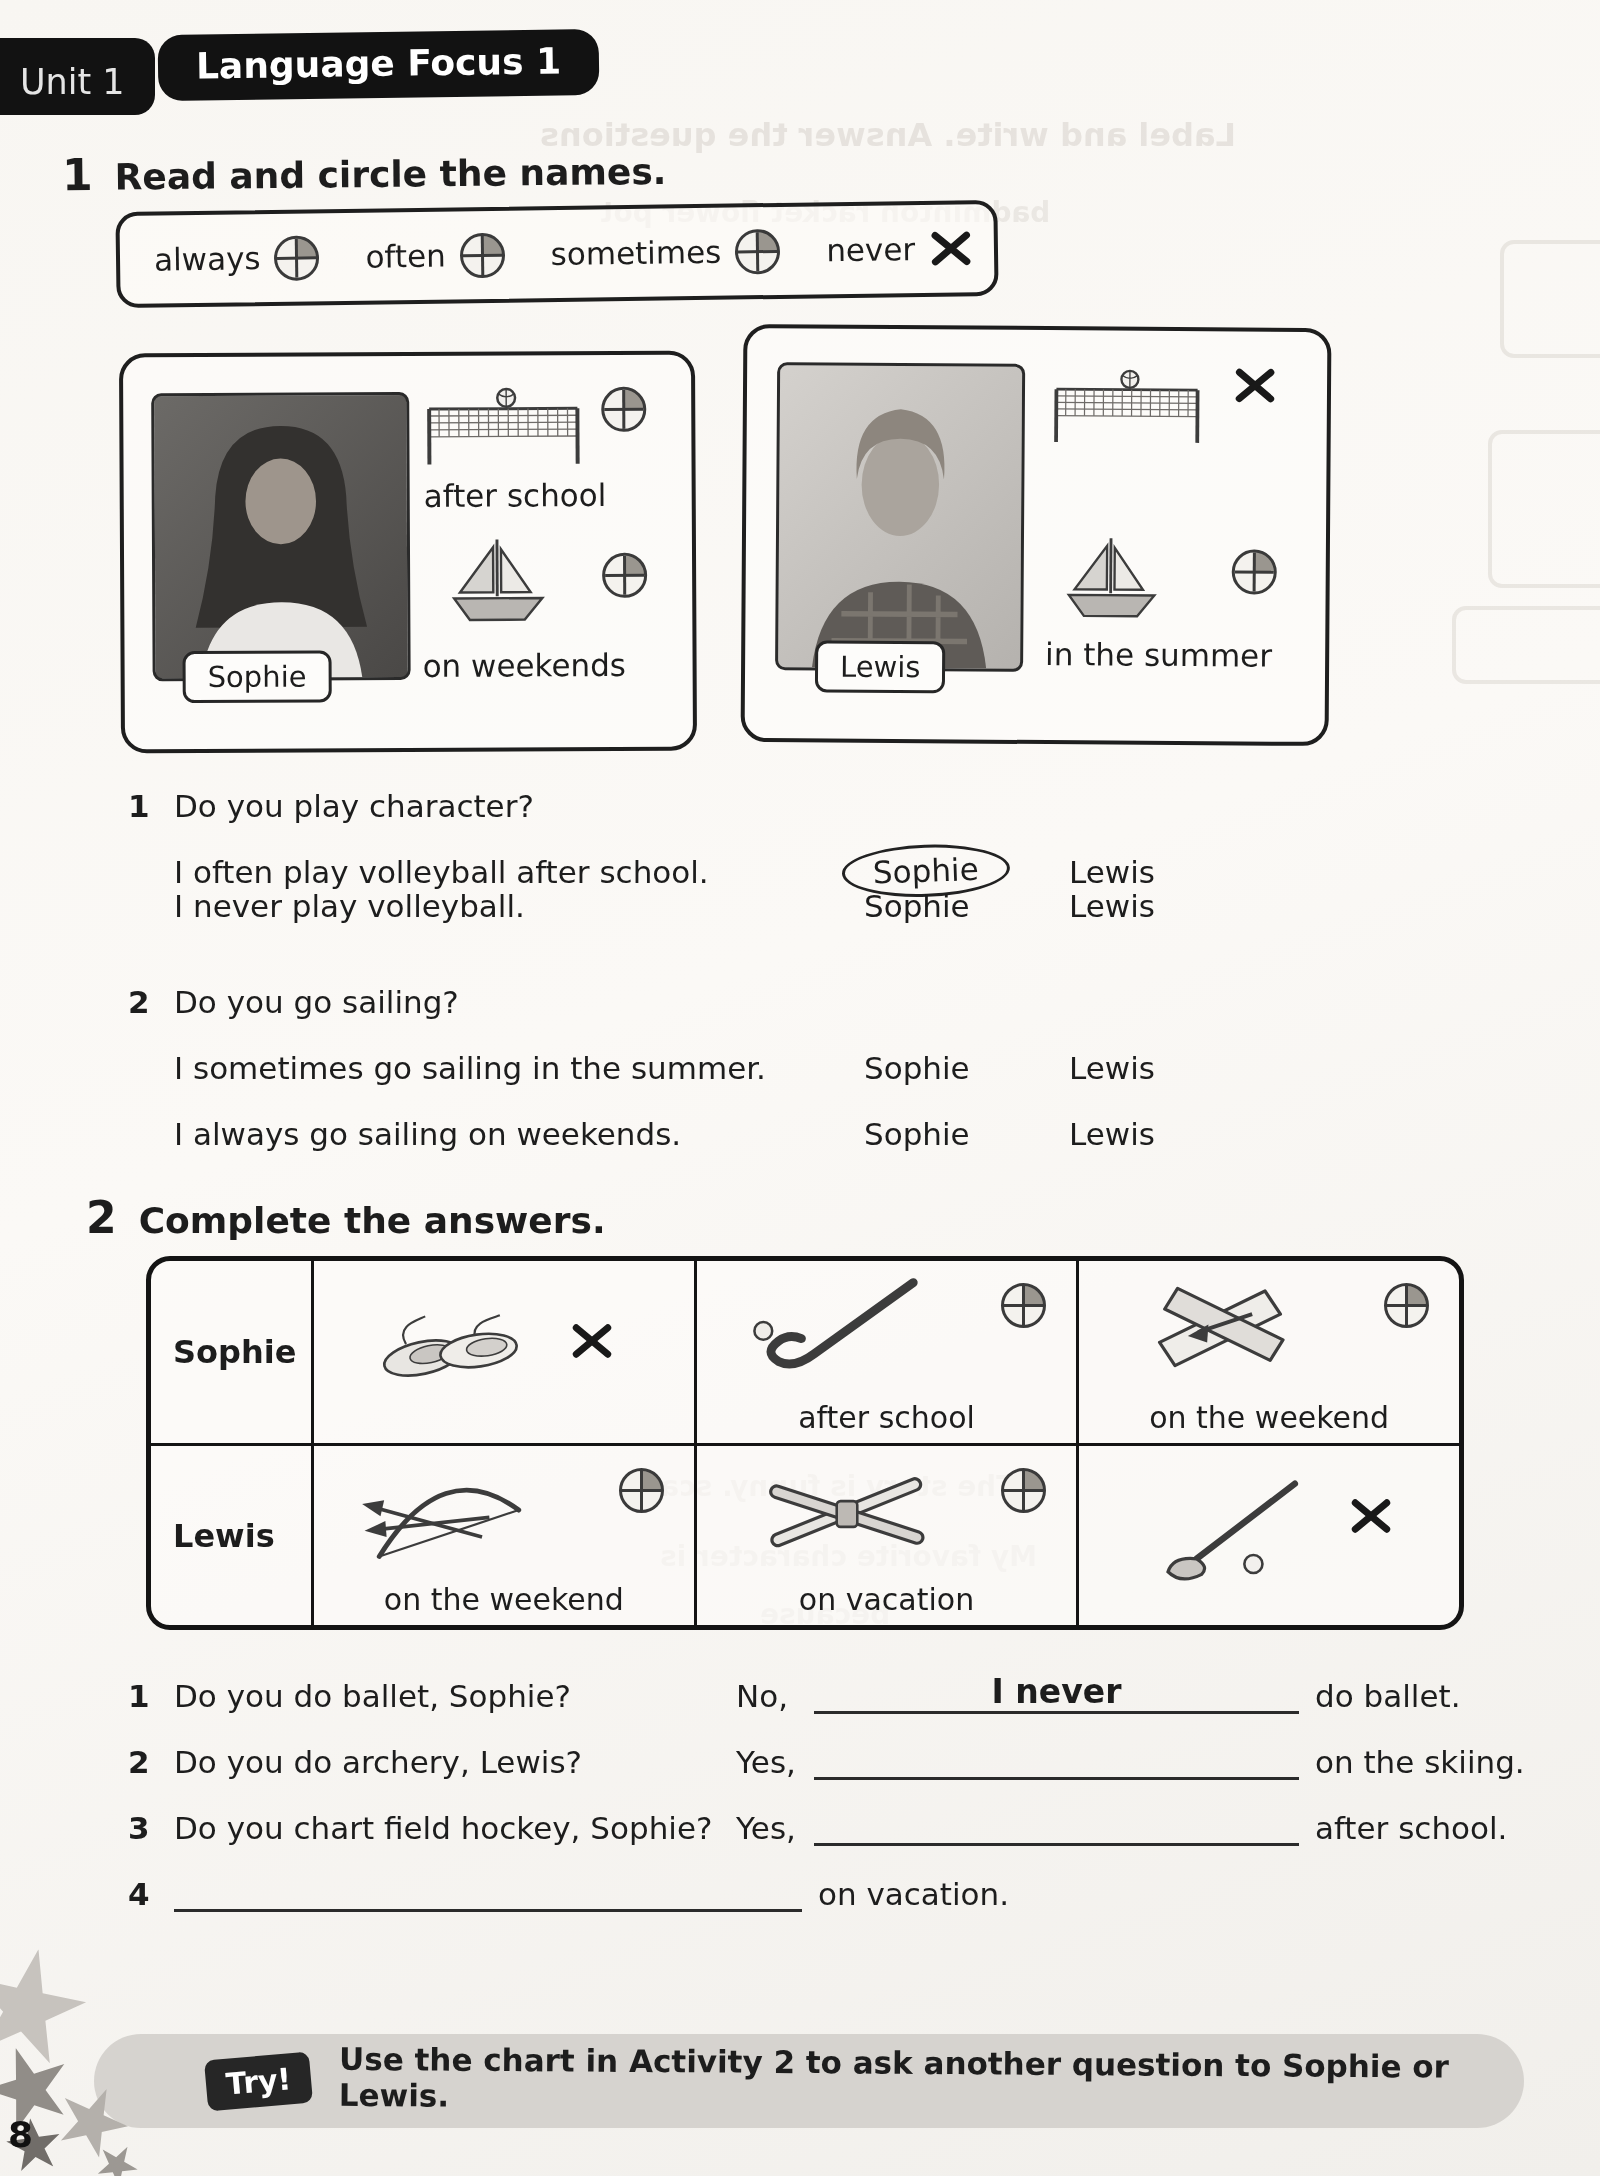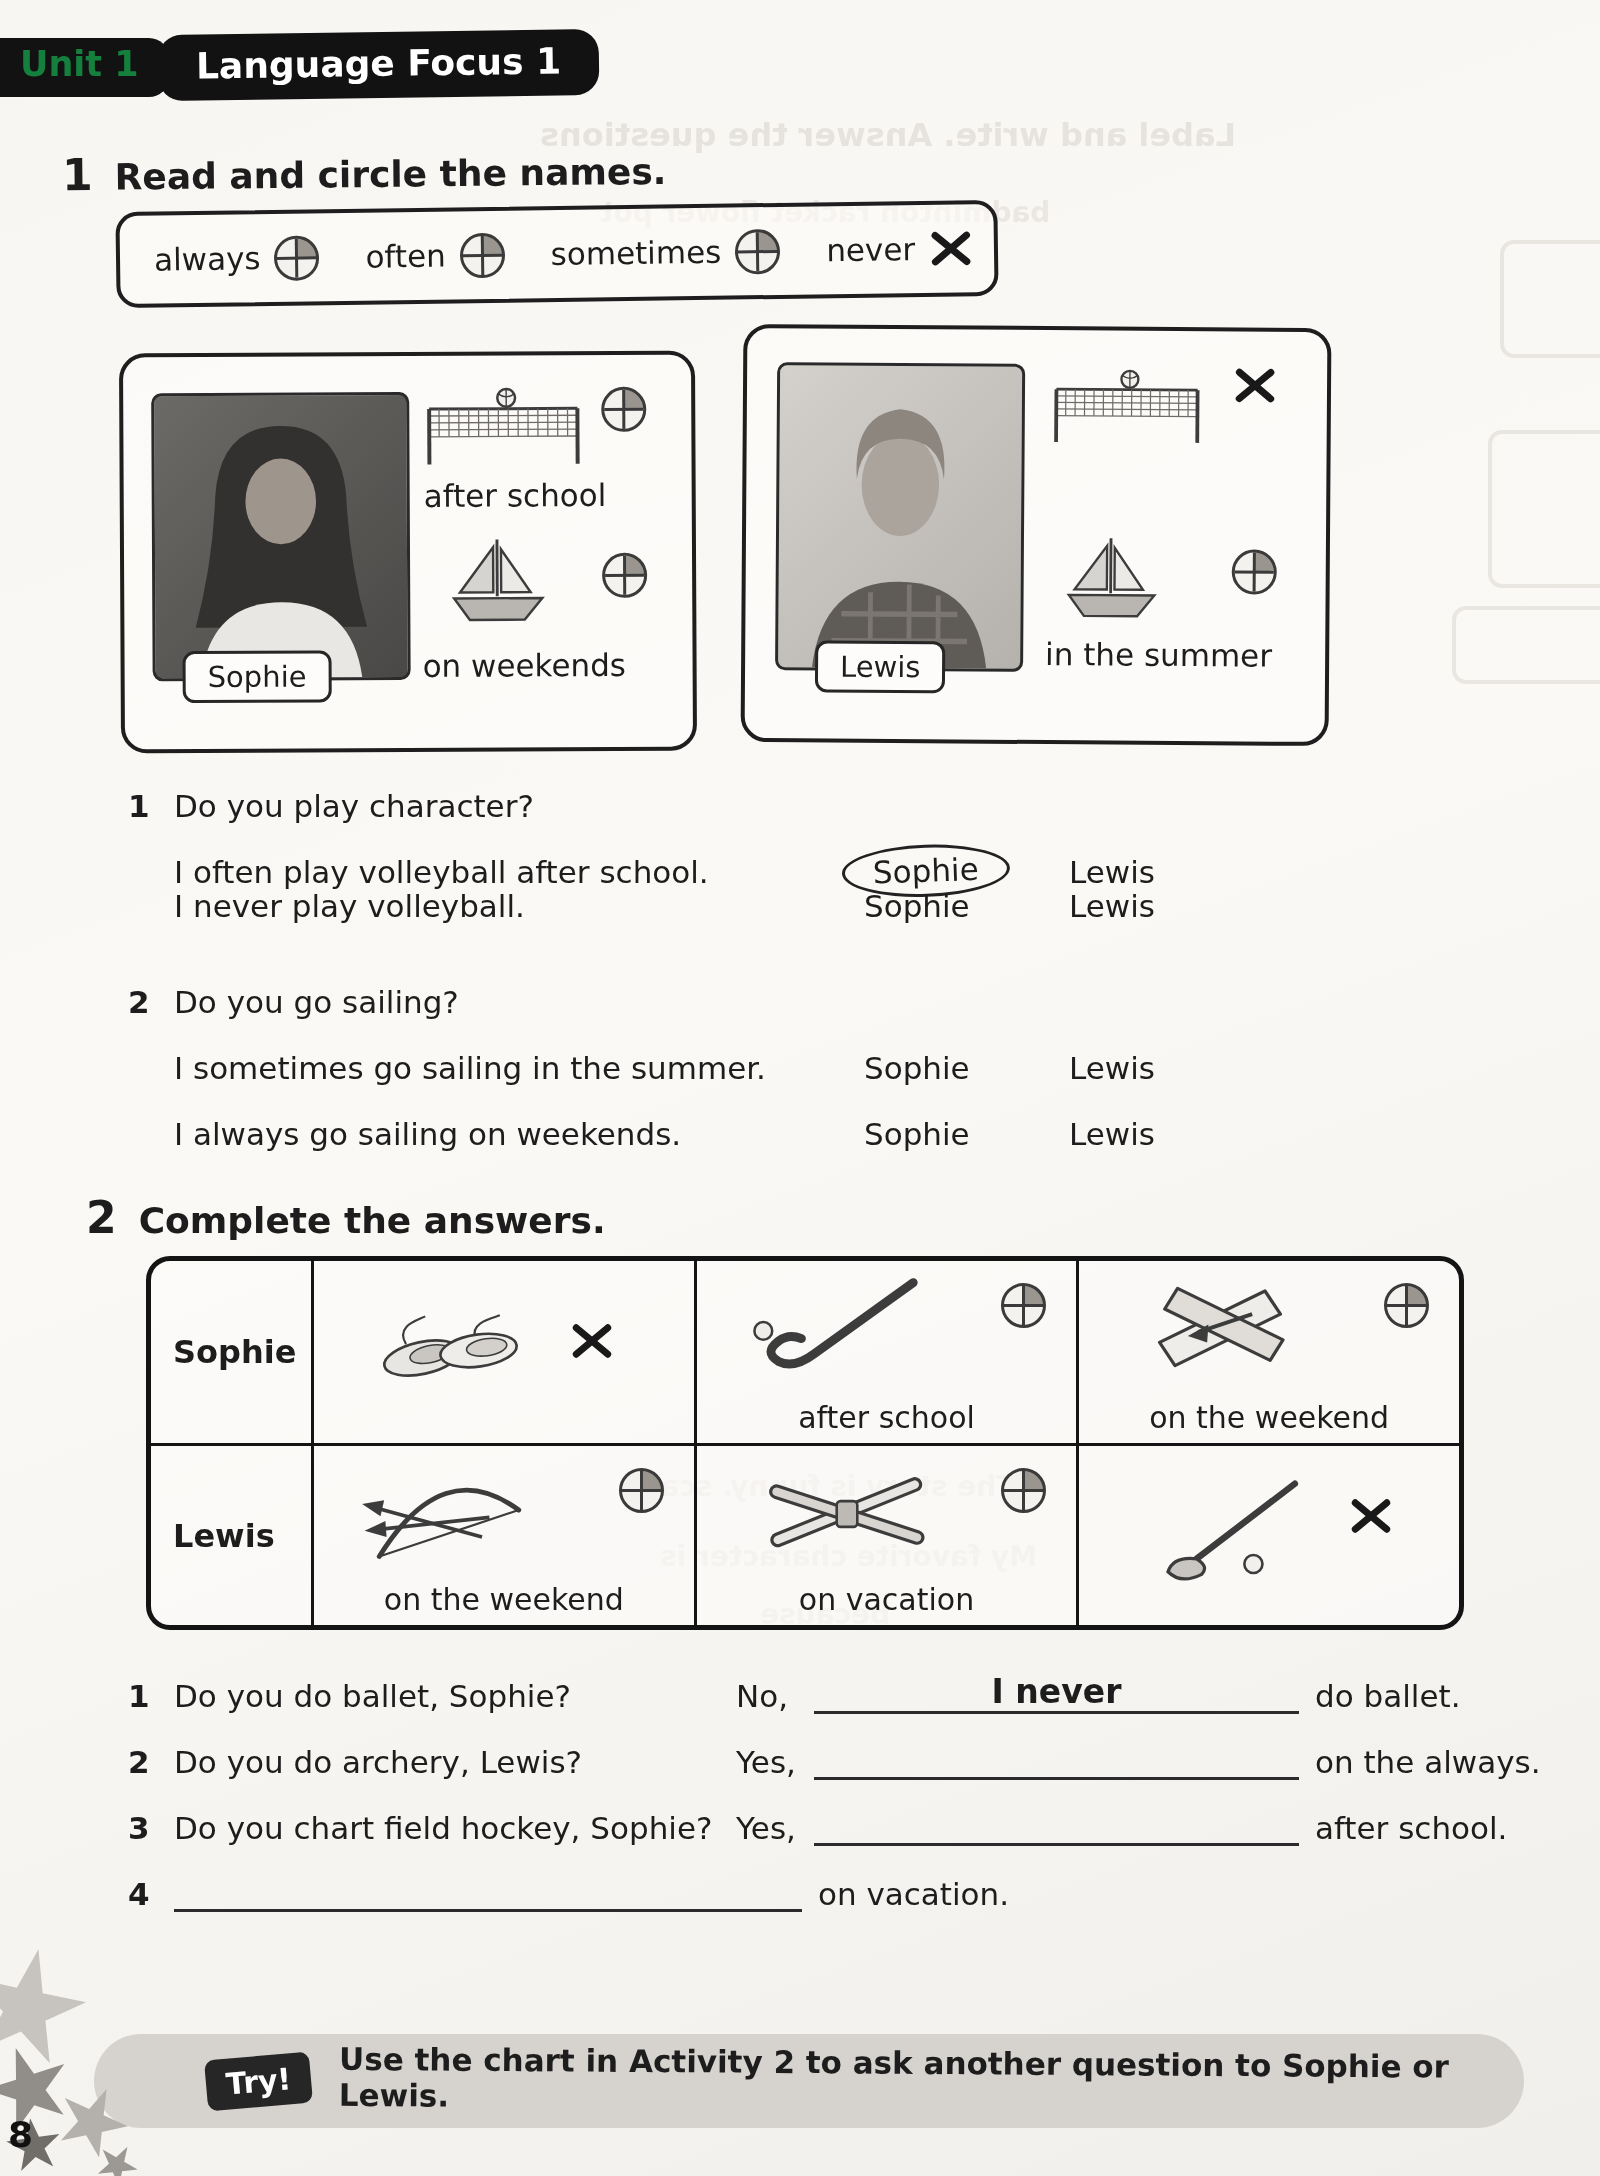--- a/index.html
+++ b/index.html
@@ -13,22 +13,22 @@
   .bt2{left:600px;top:196px;font-size:28px;opacity:.13;}
   .bt3{left:620px;top:1470px;font-size:28px;opacity:.12;}
   .bt4{left:660px;top:1540px;font-size:28px;opacity:.12;}
   .bt5{left:760px;top:1598px;font-size:28px;opacity:.12;}
   .bt-box{position:absolute;border:4px solid rgba(140,128,115,.15);border-radius:14px;pointer-events:none;}
   .btb1{left:1500px;top:240px;width:160px;height:110px;}
   .btb2{left:1488px;top:430px;width:170px;height:150px;}
   .btb3{left:1452px;top:606px;width:200px;height:70px;}
 
   
-  .badge-unit{position:absolute;left:0;top:38px;background:#121212;color:#15803d;font-weight:bold;
-    font-size:35px;padding:6px 30px 13px 20px;border-radius:0 20px 20px 0;}
+  .badge-unit{position:absolute;left:0;top:38px;background:#121212;color:#e5e5e5;font-weight:normal;
+    font-size:35px;padding:24px 30px 13px 20px;border-radius:0 20px 20px 0;}
   .badge-lf{position:absolute;left:158px;top:32px;background:#121212;color:#fff;font-weight:bold;
     font-size:36px;padding:11px 38px 14px 38px;border-radius:24px;transform:rotate(-0.8deg);}
 
   
   .act-title{position:absolute;display:flex;align-items:baseline;gap:22px;font-weight:bold;}
   .act-num{font-size:44px;}
   .act-text{font-size:36px;}
   #a1-title{left:62px;top:146px;transform:rotate(-0.6deg);}
   #a2-title{left:86px;top:1192px;}
 
@@ -352,21 +352,21 @@
     <span class="a2q">Do you do ballet, Sophie?</span>
     <span class="a2prefix">No,</span>
     <span class="a2blank">I never</span>
     <span class="a2suffix">do ballet.</span>
   </div>
   <div class="a2row" style="top:1738px;">
     <span class="a2num">2</span>
     <span class="a2q">Do you do archery, Lewis?</span>
     <span class="a2prefix">Yes,</span>
     <span class="a2blank"></span>
-    <span class="a2suffix">on the always.</span>
+    <span class="a2suffix">on the skiing.</span>
   </div>
   <div class="a2row" style="top:1804px;">
     <span class="a2num">3</span>
     <span class="a2q">Do you chart field hockey, Sophie?</span>
     <span class="a2prefix">Yes,</span>
     <span class="a2blank"></span>
     <span class="a2suffix">after school.</span>
   </div>
   <div class="a2row" style="top:1870px;">
     <span class="a2num">4</span>

